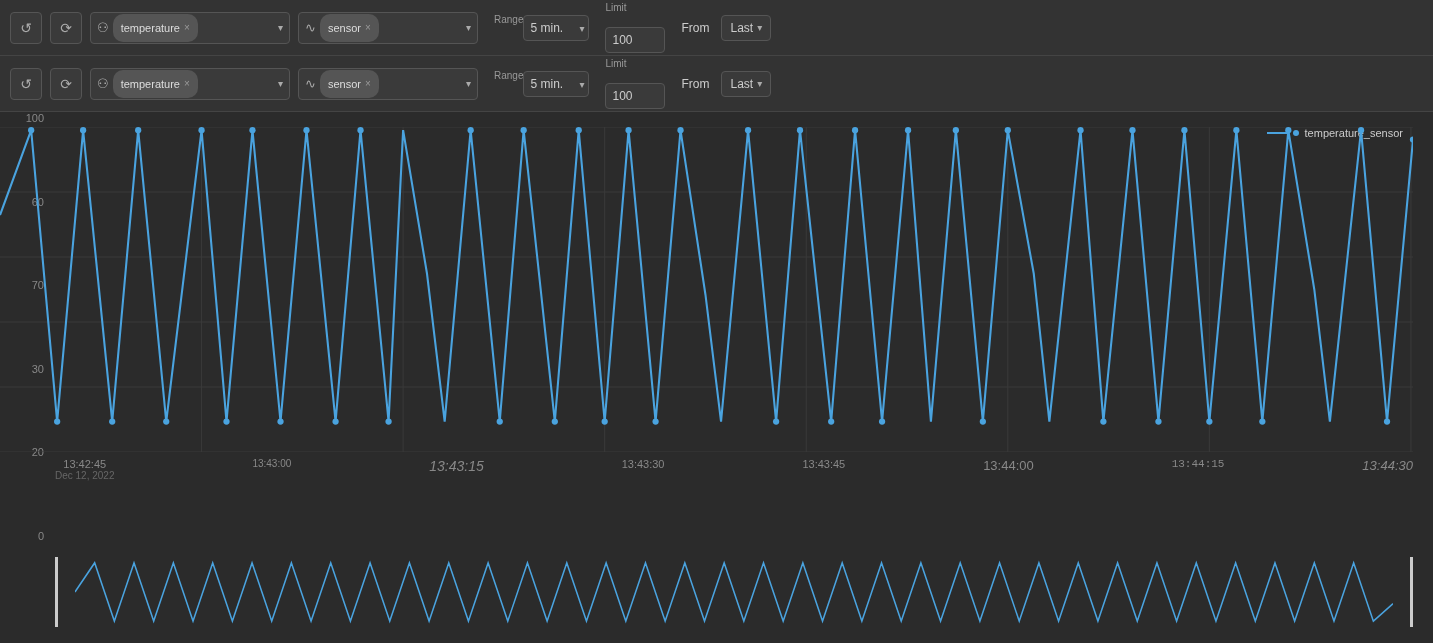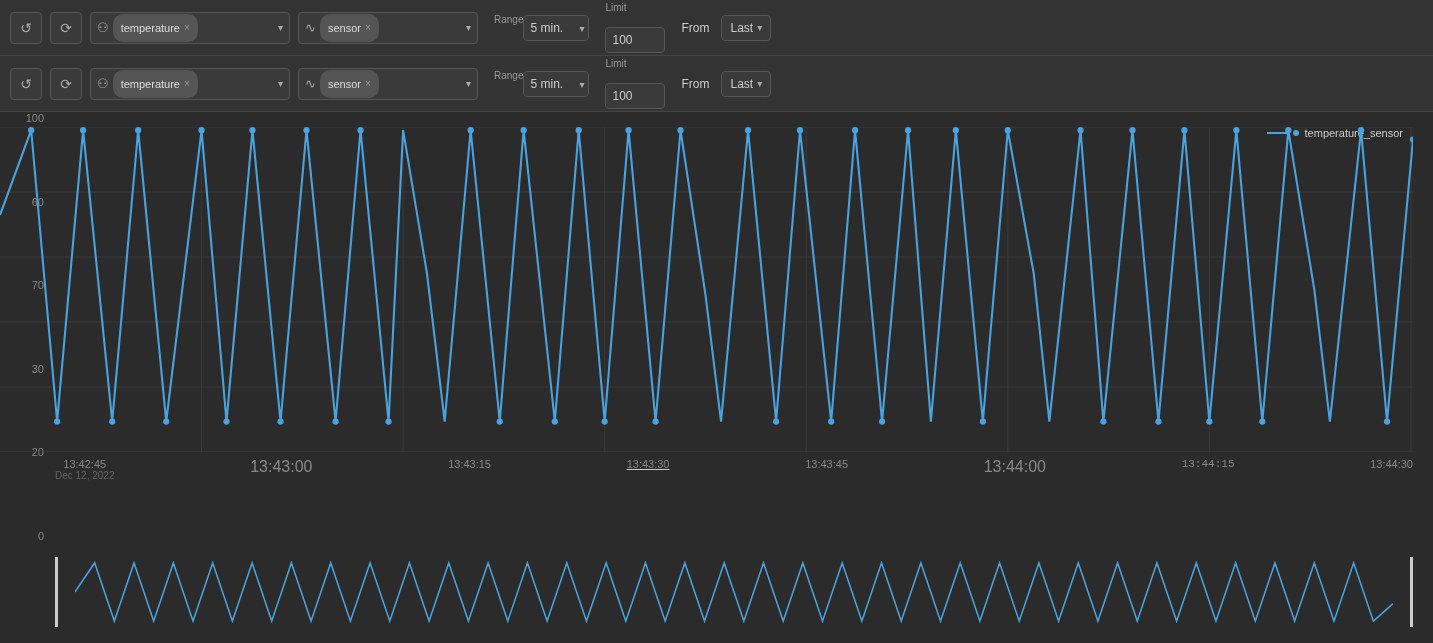--- a/index.html
+++ b/index.html
@@ -466,39 +466,39 @@
       </svg>
     </div>
   </div>
 
   <div style="display:flex; justify-content:space-between; padding:4px 20px 0 55px; margin-top:2px;">
     <div style="text-align:center;">
       <div style="color:#888;font-size:11px;">13:42:45</div>
       <div style="color:#666;font-size:10px;">Dec 12, 2022</div>
     </div>
     <div style="text-align:center;">
-      <div style="color:#888;font-size:16px;">13:43:00</div>
-    </div>
-    <div style="text-align:center;">
-      <div style="color:#888;font-size:11px;">13:43:15</div>
-    </div>
-    <div style="text-align:center;text-decoration:underline;">
+      <div style="color:#888;font-size:10px;">13:43:00</div>
+    </div>
+    <div style="text-align:center;">
+      <div style="color:#888;font-size:14px;font-style:italic;">13:43:15</div>
+    </div>
+    <div style="text-align:center;">
       <div style="color:#888;font-size:11px;">13:43:30</div>
     </div>
     <div style="text-align:center;">
       <div style="color:#888;font-size:11px;">13:43:45</div>
     </div>
     <div style="text-align:center;">
-      <div style="color:#888;font-size:16px;">13:44:00</div>
+      <div style="color:#888;font-size:13px;">13:44:00</div>
     </div>
     <div style="text-align:center;">
       <div style="color:#888;font-size:11px;font-family:Liberation Mono, monospace;">13:44:15</div>
     </div>
     <div style="text-align:right;">
-      <div style="color:#888;font-size:11px;">13:44:30</div>
+      <div style="color:#888;font-size:13px;font-style:italic;">13:44:30</div>
     </div>
   </div>
 </div>
 
 <div class="scrubber-container">
   <div class="scrubber-handle-left"></div>
   <svg viewBox="0 0 1340 60" preserveAspectRatio="none" style="width:calc(100% - 75px); height:70px; margin-left:55px; margin-right:20px;">
     <polyline fill="none" stroke="#4aa3df" stroke-width="1.5" points="
         0,30
         20,5

